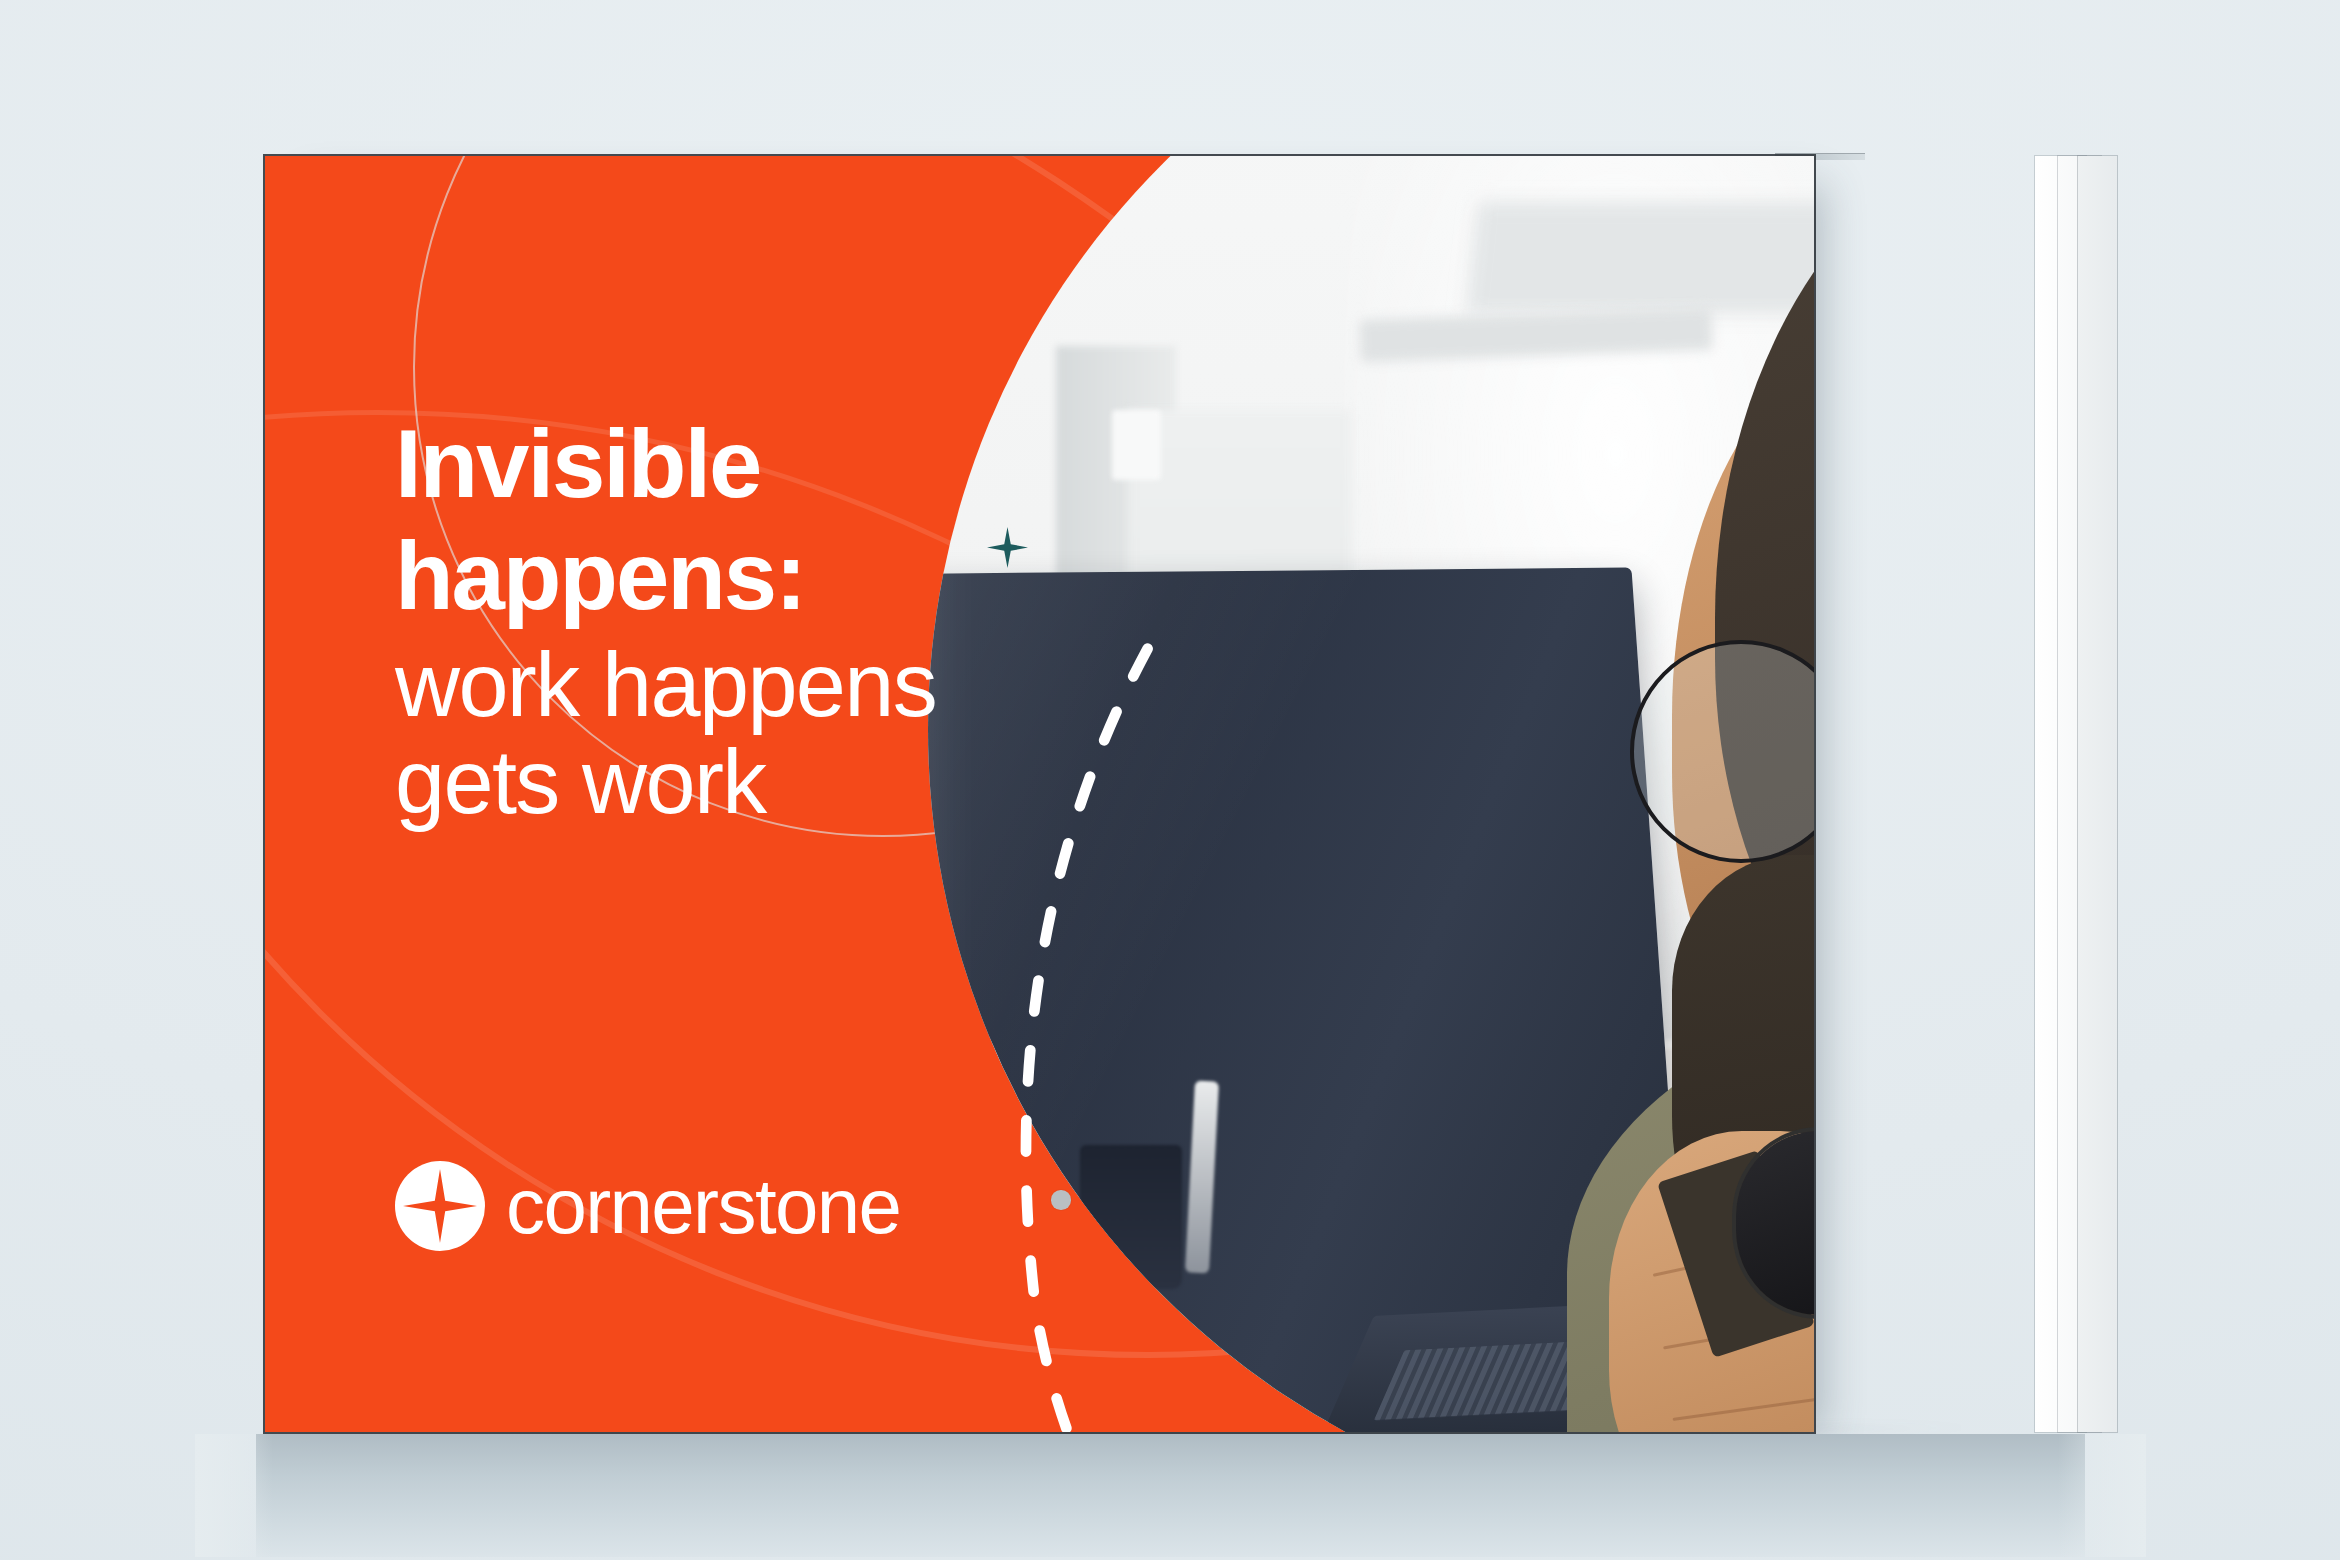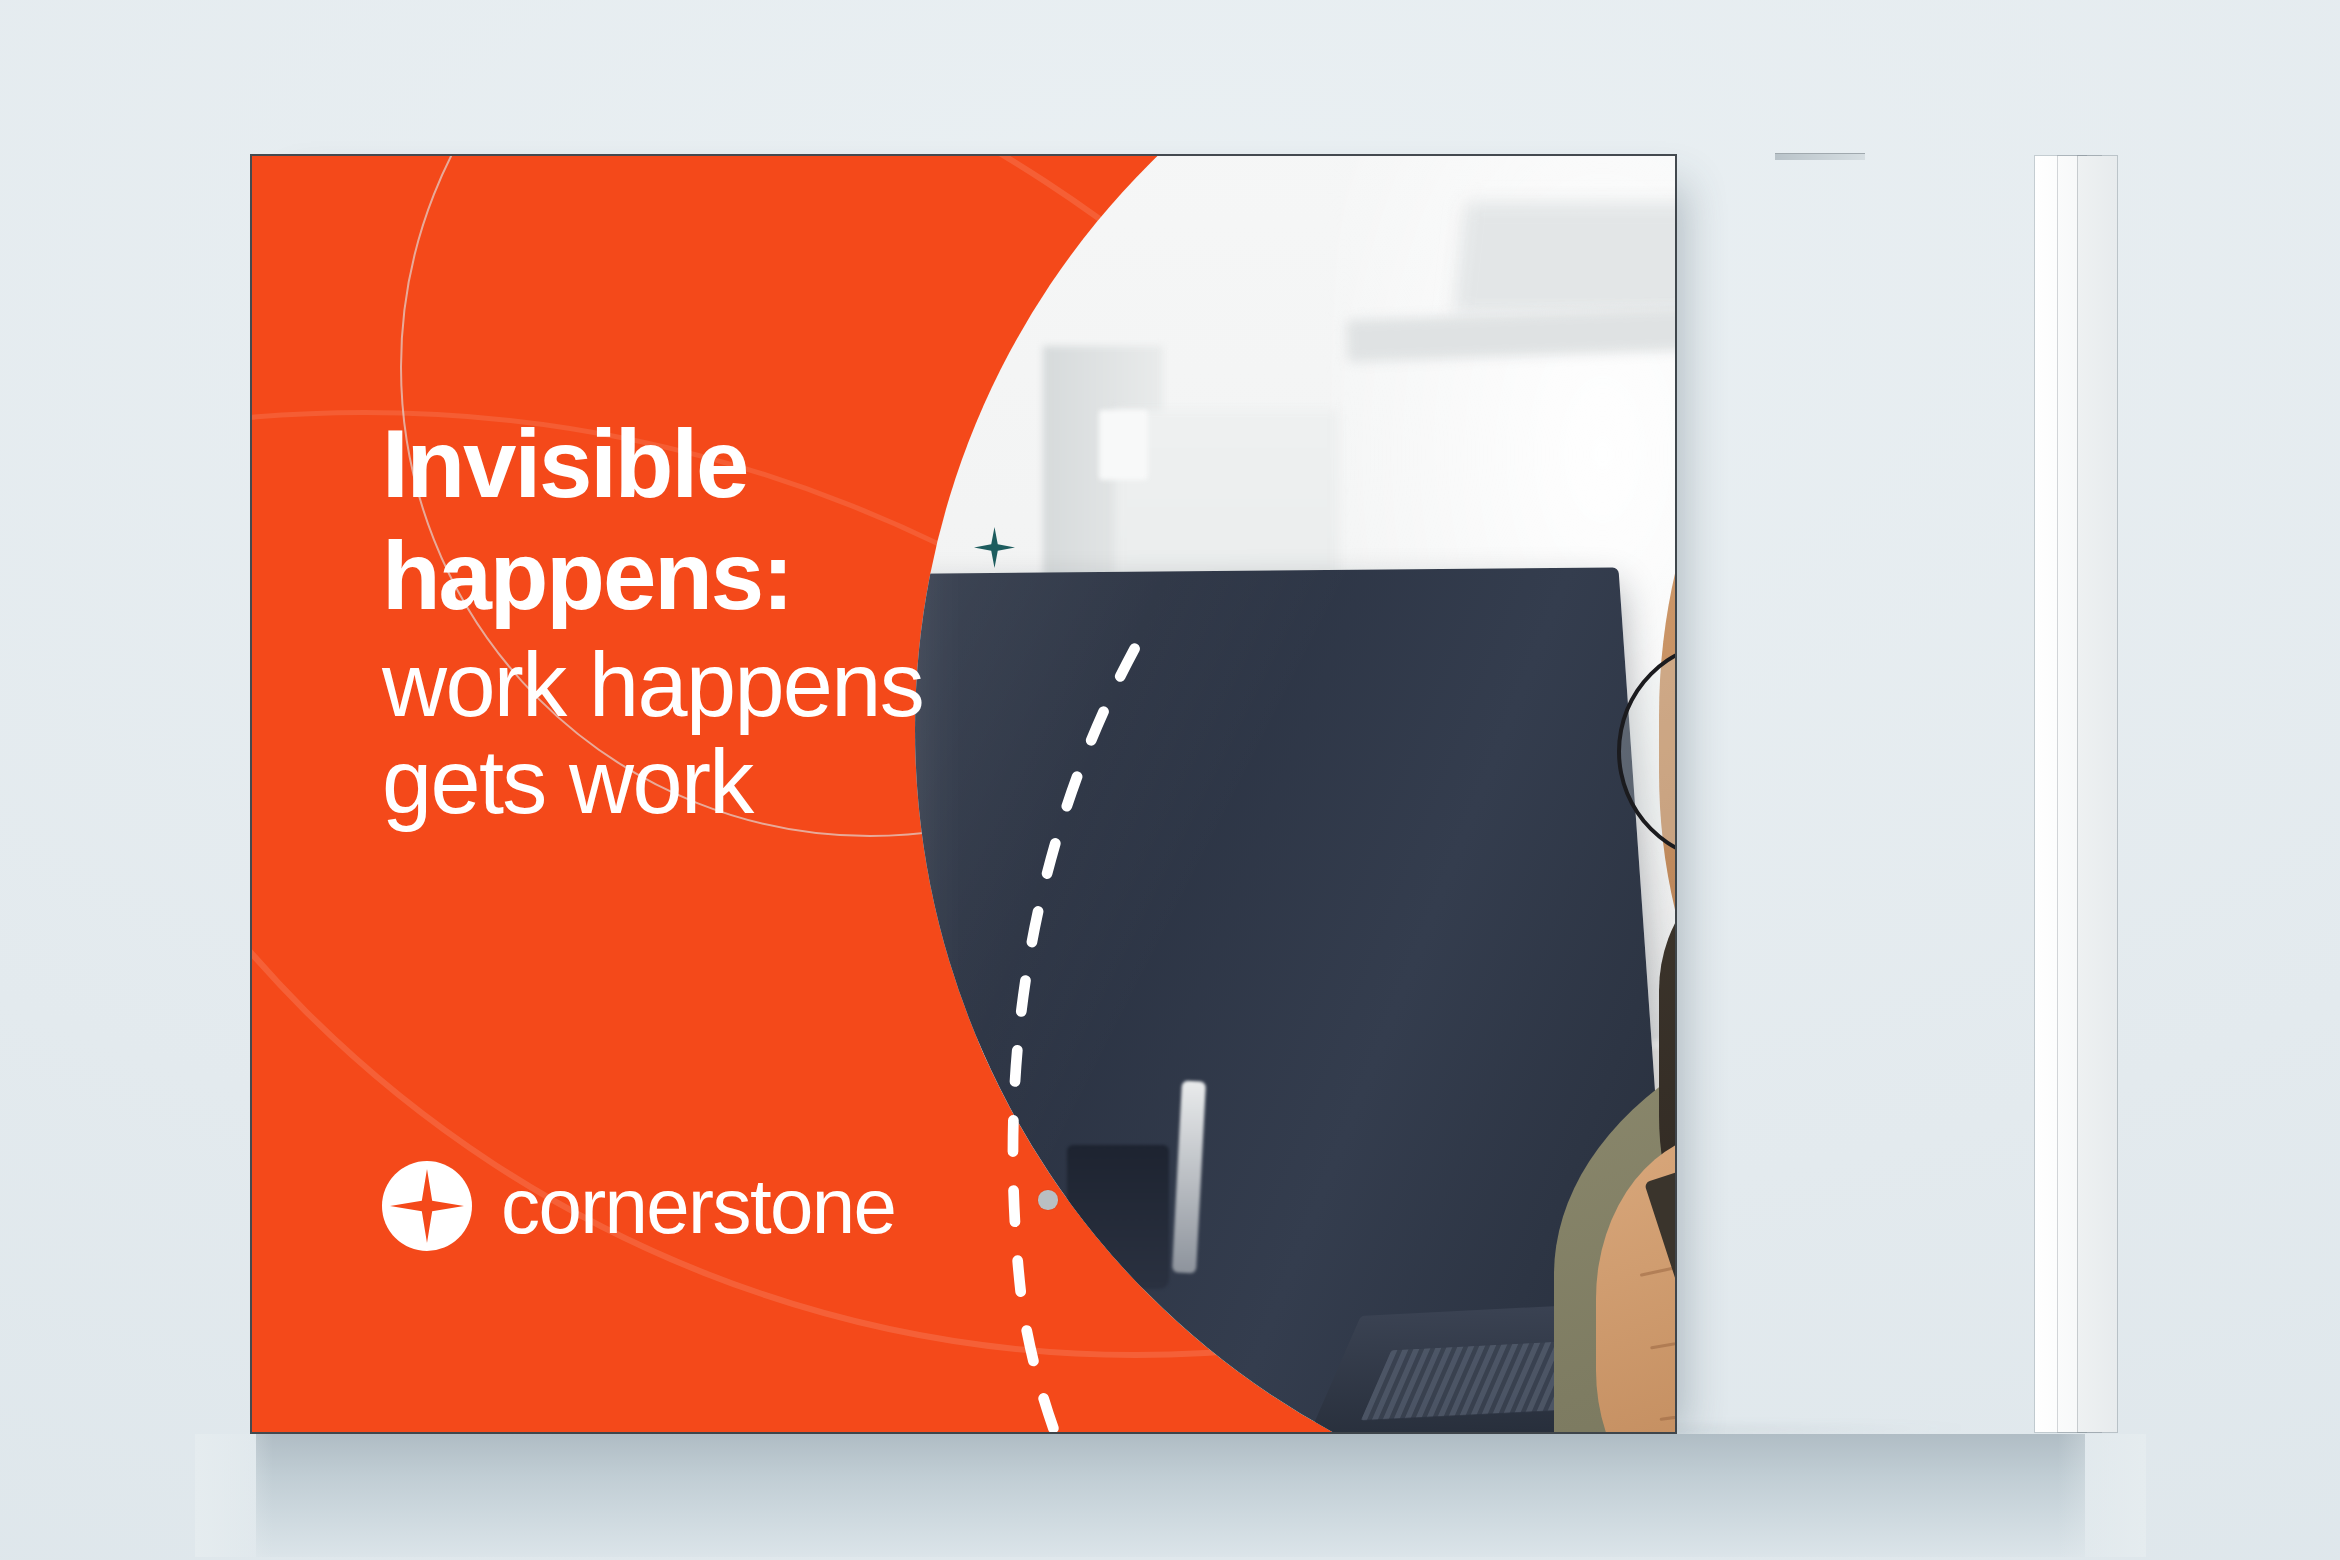--- a/index.html
+++ b/index.html
@@ -25,21 +25,21 @@
   .pg.e2{left:1802px;width:43px;background:linear-gradient(90deg,#fafbfb 0%,#f4f6f7 100%);box-shadow:0 0 0 1px rgba(120,132,140,.32);}
   .pg.e3{left:1822px;width:39px;background:linear-gradient(90deg,#eef1f2 0%,#e7ebed 100%);box-shadow:0 0 0 1px rgba(118,130,138,.38);}
   .stack-top{
     position:absolute;left:1775px;top:154px;width:90px;height:5.9px;
     background:linear-gradient(90deg,#b9c3c9,#d6dee2);
     box-shadow:0 -1px 0 rgba(90,100,108,.5);
   }
 
   
   .cover{
-    position:absolute;left:252px;top:156px;width:1423px;height:1276px;
+    position:absolute;left:265px;top:156px;width:1549px;height:1276px;
     background:#f4491a;overflow:hidden;
     box-shadow:
       0 0 0 2px rgba(40,46,52,.85),
       25px 15.6px 39px -13.7px rgba(60,78,92,.30);
   }
 
   
   .arc{position:absolute;border-radius:50%;border-style:solid;border-color:transparent;}
   .arc.a1{ 
     left:-956px;top:-624px;width:2555px;height:2555px;
@@ -203,21 +203,21 @@
   .t-bold{
     color:#fff;font-weight:700;font-size:96px;line-height:1.04;
     letter-spacing:-2.1px;margin:0 0 11.7px 0;
   }
   .t-light{
     color:#fff;font-weight:300;font-size:90px;line-height:1.08;
     letter-spacing:-1.6px;margin:0;
   }
 
   
-  .logo{position:absolute;left:130px;top:1005px;display:flex;align-items:center;gap:29px;}
+  .logo{position:absolute;left:130px;top:1005px;display:flex;align-items:center;gap:21px;}
   .logo-mark{
     position:relative;width:90px;height:90px;border-radius:50%;background:#fff;
   }
   .logo-mark::after{
     content:"";position:absolute;left:50%;top:50%;width:74px;height:74px;
     transform:translate(-50%,-50%);background:#f4491a;
     clip-path:polygon(50% 0%,57% 43%,100% 50%,57% 57%,50% 100%,43% 57%,0% 50%,43% 43%);
   }
   .logo-word{color:#fff;font-size:78px;font-weight:400;letter-spacing:-1.6px;line-height:1;}
 

